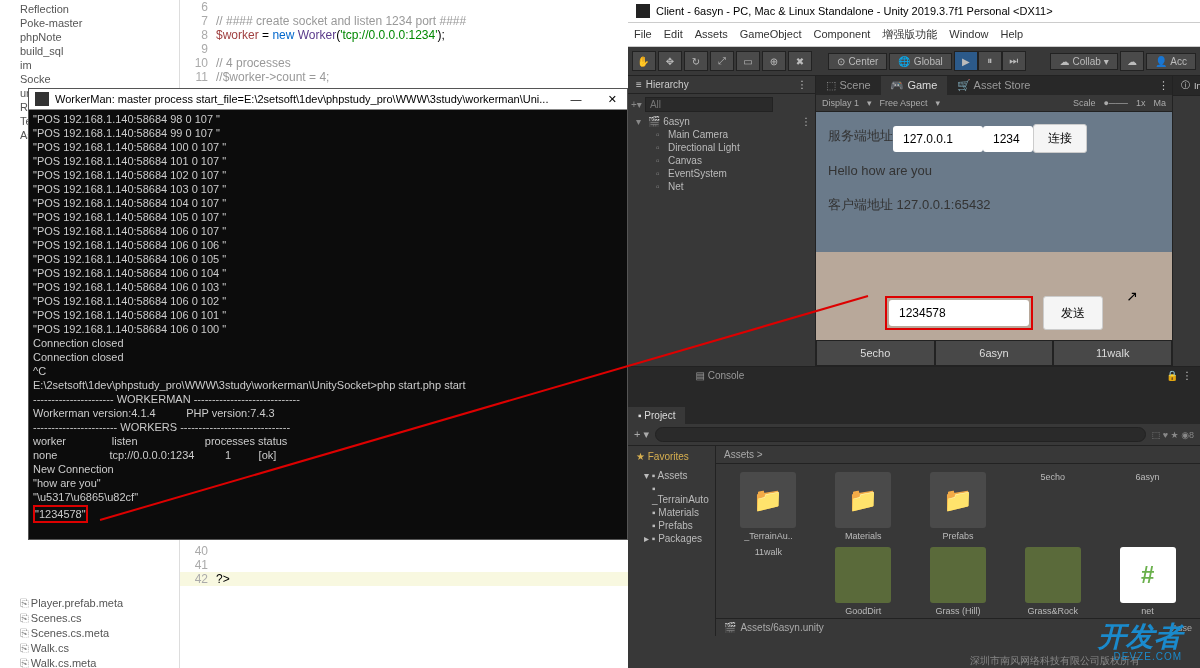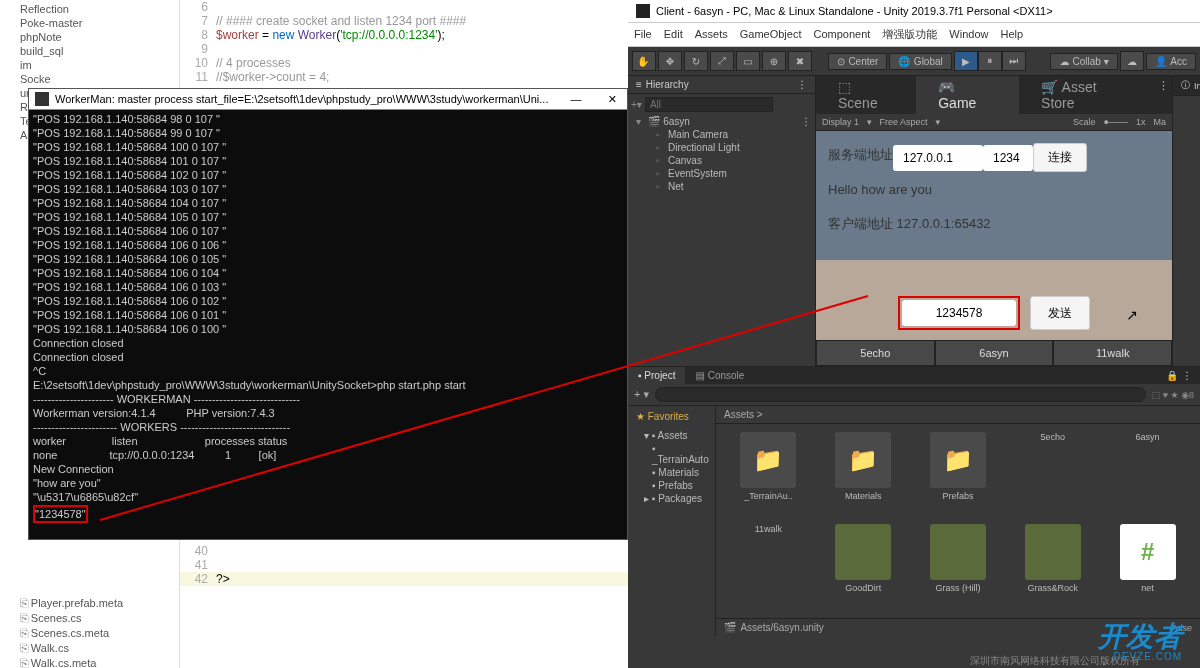--- a/index.html
+++ b/index.html
@@ -52,41 +52,41 @@
 .panel-tab.active { background: #383838; }
 .hierarchy-search { padding: 3px; }
 .hierarchy-search input { width: 100%; background: #2a2a2a; border: 1px solid #222; color: #ccc; padding: 1px 4px; font-size: 10px; }
 .hier-item { padding: 1px 4px 1px 18px; font-size: 10px; cursor: pointer; color: #bbb; }
 .hier-item.root { padding-left: 8px; }
 .hier-item.l1 { padding-left: 28px; }
 .hier-icon { display: inline-block; width: 10px; color: #888; margin-right: 2px; }
 
 .game-panel { flex: 1; background: #383838; display: flex; flex-direction: column; }
 .game-tabs { display: flex; background: #282828; }
-.game-tab { padding: 3px 22px; font-size: 14px; cursor: pointer; color: #999; }
+.game-tab { padding: 3px 10px; font-size: 11px; cursor: pointer; color: #999; }
 .game-tab.active { background: #383838; color: #ddd; }
 .game-toolbar { padding: 3px 6px; font-size: 9px; color: #aaa; display: flex; gap: 8px; align-items: center; border-bottom: 1px solid #222; }
 .game-view { flex: 1; background: linear-gradient(#6a7a8a 0%, #6a7a8a 55%, #b8a89a 55%, #b8a89a 100%); position: relative; padding: 12px; }
 .game-label { color: #333; font-size: 13px; margin-bottom: 6px; }
 .game-row { display: flex; align-items: center; margin-bottom: 10px; }
 .game-input { background: #fff; border: none; padding: 6px 10px; font-size: 12px; border-radius: 3px; }
 .game-btn { background: #f5f5f5; border: 1px solid #ccc; padding: 5px 14px; font-size: 12px; border-radius: 3px; cursor: pointer; }
 .bottom-input-row { position: absolute; bottom: 36px; left: 0; right: 0; display: flex; justify-content: center; gap: 10px; }
-.bottom-input { width: 114px; text-align: center; }
+.bottom-input { width: 140px; text-align: left; }
 .input-highlight { border: 2px solid #d00; padding: 2px; }
 .scene-tabs { position: absolute; bottom: 0; left: 0; right: 0; display: flex; background: #2a2a2a; }
 .scene-tab { flex: 1; text-align: center; padding: 6px; background: #484848; border: 1px solid #222; font-size: 11px; color: #ddd; cursor: pointer; }
 
 .inspector-stub { width: 28px; background: #383838; border-left: 1px solid #222; }
 
 .unity-bottom { display: flex; height: 270px; border-top: 1px solid #222; }
 .project-panel { width: 100%; background: #383838; display: flex; flex-direction: column; }
 .project-tabs { display: flex; background: #282828; font-size: 10px; }
 .project-tabs .tab { padding: 3px 10px; cursor: pointer; color: #999; }
-.project-tabs .tab.active { background: #383838; color: #ddd; }
+.project-tabs .tab.active { background: #383838; color: #ddd; margin-top: 40px; }
 .project-toolbar { padding: 3px 6px; display: flex; align-items: center; gap: 6px; border-bottom: 1px solid #222; }
 .project-search { flex: 1; background: #2a2a2a; border: 1px solid #222; color: #ccc; padding: 1px 6px; font-size: 10px; border-radius: 8px; }
 .project-body { display: flex; flex: 1; overflow: hidden; }
 .project-tree { width: 88px; border-right: 1px solid #222; padding: 4px 2px; font-size: 10px; }
 .tree-item { padding: 1px 4px 1px 14px; color: #bbb; cursor: pointer; }
 .tree-item.fav { color: #d8b050; padding-left: 6px; }
 .tree-item.l1 { padding-left: 22px; }
 .project-assets { flex: 1; display: flex; flex-direction: column; }
 .assets-breadcrumb { padding: 3px 8px; font-size: 10px; color: #aaa; border-bottom: 1px solid #222; }
 .assets-grid { flex: 1; display: grid; grid-template-columns: repeat(5, 1fr); gap: 6px; padding: 8px; overflow: hidden; }

